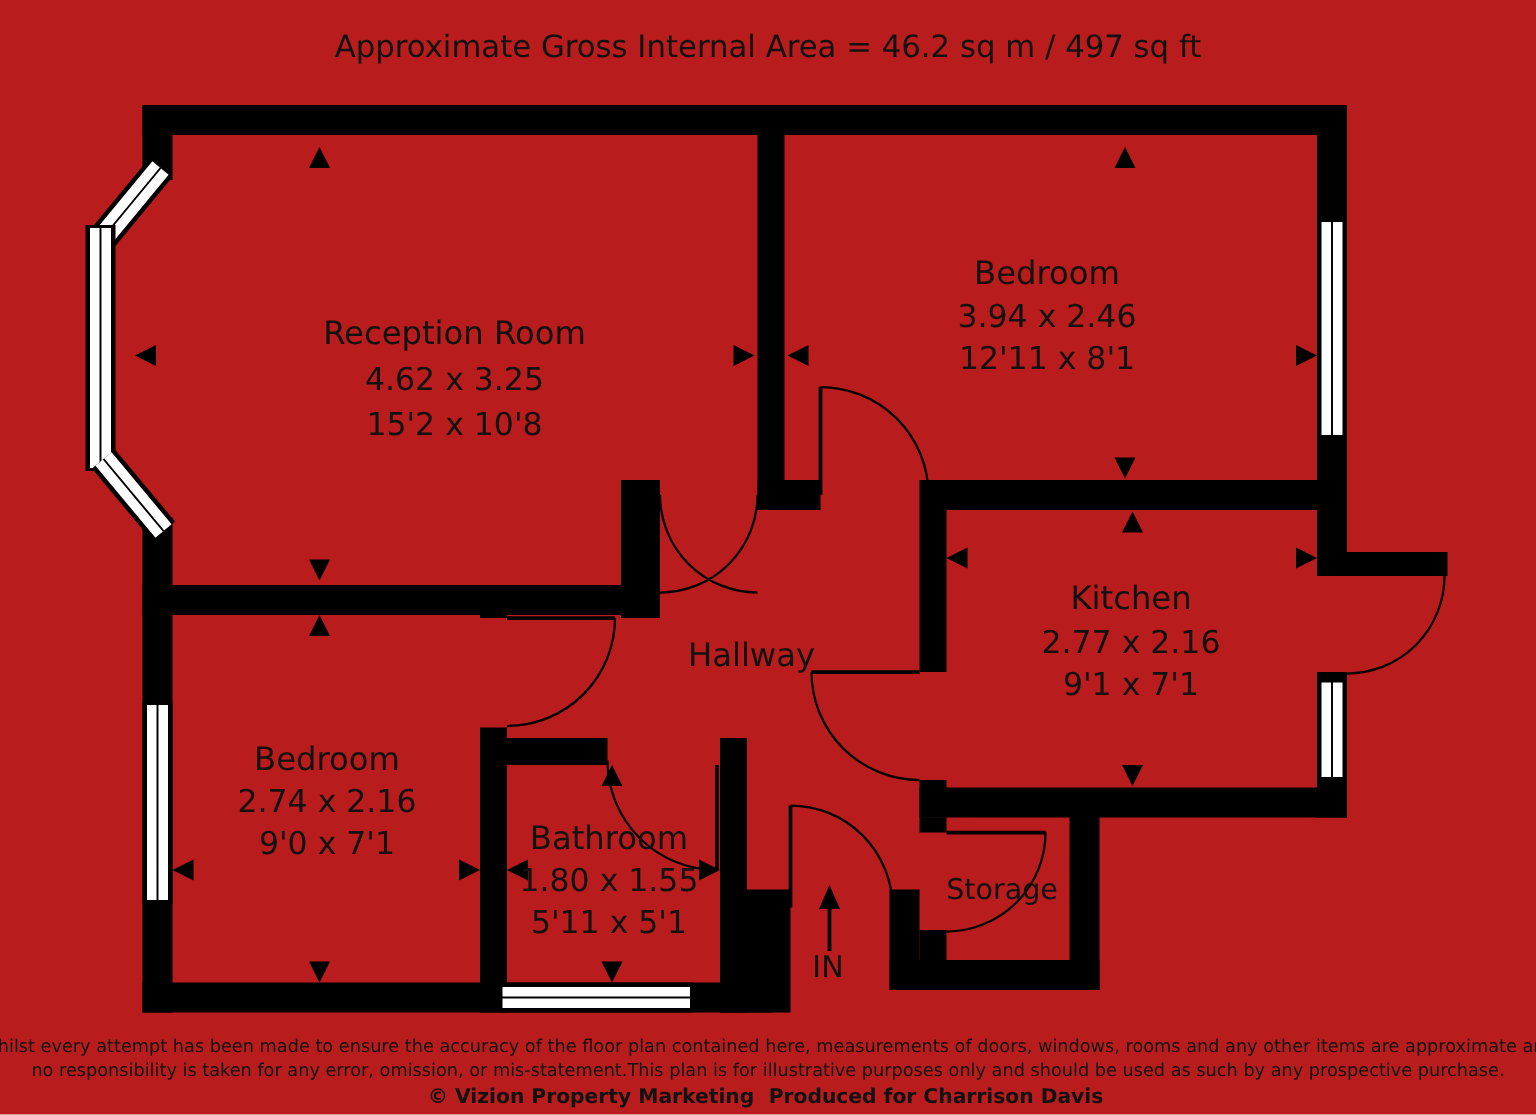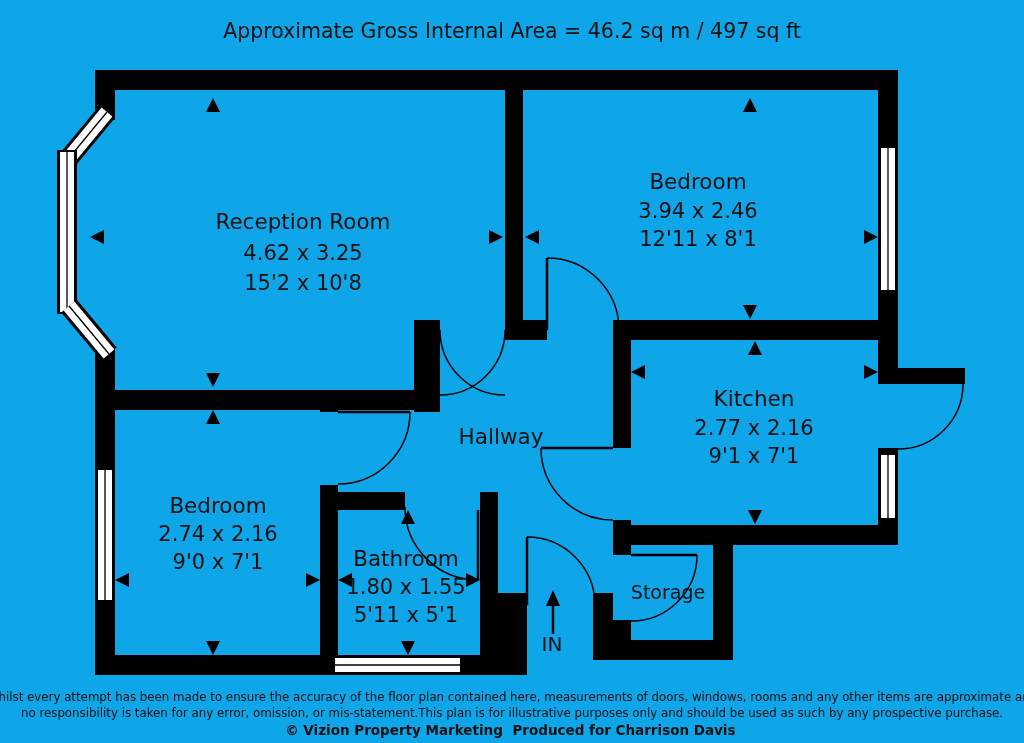--- a/index.html
+++ b/index.html
@@ -1,17 +1,17 @@
 <!DOCTYPE html>
 <html><head>
 <meta charset="utf-8">
 <style>
   html,body{margin:0;padding:0;background:#ffffff;}
   body{width:1024px;height:743px;overflow:hidden;}
-  .plan-wrap{position:relative;width:1024px;height:743px;background:#0ea5e9;}
+  .plan-wrap{position:relative;width:1024px;height:743px;background:#b91c1c;}
   svg{display:block;}
   text{font-family:"DejaVu Sans","Liberation Sans",sans-serif;fill:#111;}
   .t-title{font-size:20.5px;}
   .room-name{font-size:21.5px;}
   .room-dim{font-size:21px;}
   .t-small{font-size:19px;}
   .t-in{font-size:20px;}
   .t-disclaimer{font-size:11.8px;}
   .t-credit{font-size:13.5px;font-weight:bold;}
   .wall{fill:#000;}

